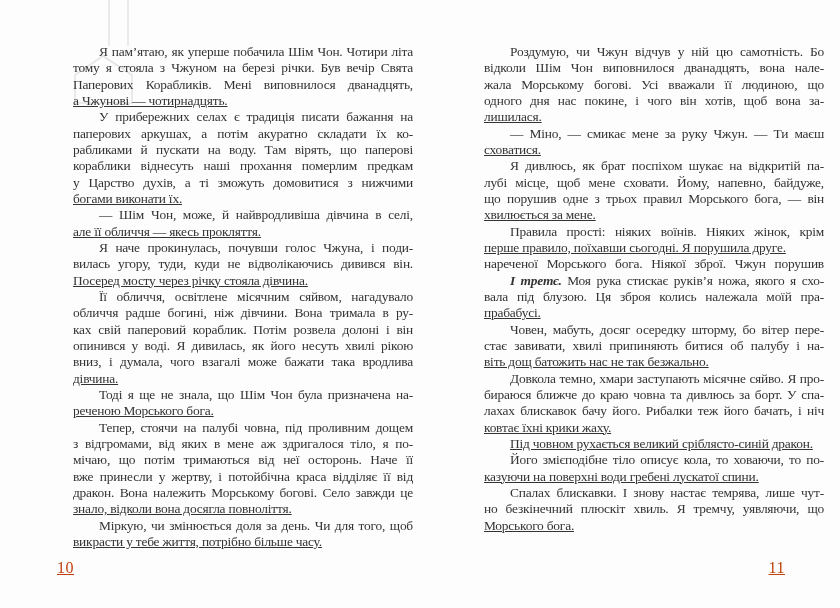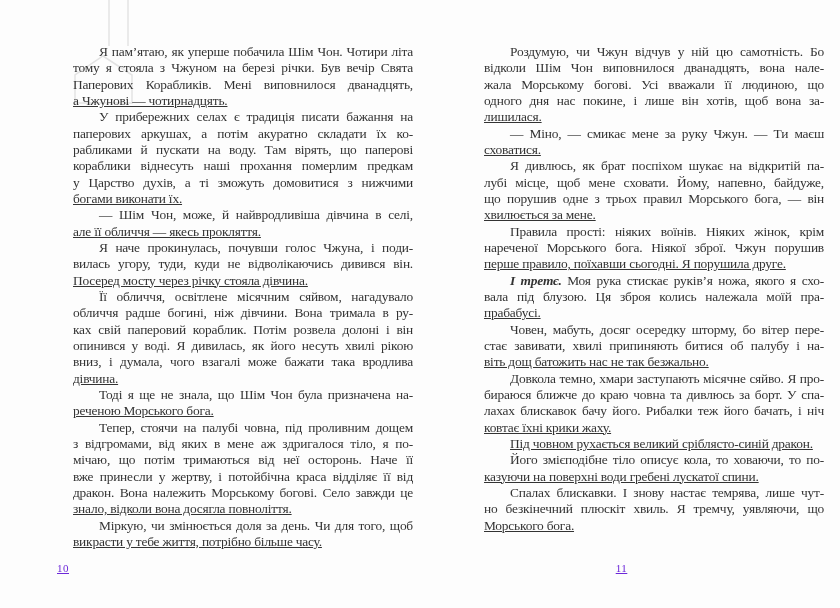--- a/index.html
+++ b/index.html
@@ -39,31 +39,31 @@
     text-align-last: justify;
     white-space: nowrap;
     overflow: hidden;
   }
   .line.indent { padding-left: 26px; }
   .line.last   { text-align-last: left; text-decoration: underline; }
   .italic { font-style: italic; font-weight: bold; }
   .pagenum {
     position: absolute;
     top: 560px;
-    font-size: 11px;
+    font-size: 16px;
     line-height: 16px;
-    color: #6d28d9;
+    color: #c2410c;
     letter-spacing: 0.5px;
     text-decoration: underline;
   }
   .pagenum.left-num { left: 57px; }
   .pagenum.right-num {
     left: 458px;
     width: 340px;
-    text-align: center;
+    text-align: right;
     padding-right: 13px;
     box-sizing: border-box;
   }
 </style>
 </head>
 <body>
 
 <div class="spread">
 
   <svg class="watermark" width="110" height="120" viewBox="0 0 110 120" fill="none" stroke="#e3e3e3" stroke-width="1.5">
@@ -103,31 +103,31 @@
       <div class="line">дракон. Вона належить Морському богові. Село завжди це</div>
       <div class="line last">знало, відколи вона досягла повноліття.</div>
       <div class="line indent">Міркую, чи змінюється доля за день. Чи для того, щоб</div>
       <div class="line last">викрасти у тебе життя, потрібно більше часу.</div>
     </div>
 
   <div class="page-text right">
       <div class="line indent">Роздумую, чи Чжун відчув у ній цю самотність. Бо</div>
       <div class="line">відколи Шім Чон виповнилося дванадцять, вона нале-</div>
       <div class="line">жала Морському богові. Усі вважали її людиною, що</div>
-      <div class="line">одного дня нас покине, і лише він хотів, щоб вона за-</div>
+      <div class="line">одного дня нас покине, і чого він хотів, щоб вона за-</div>
       <div class="line last">лишилася.</div>
       <div class="line indent">— Міно, — смикає мене за руку Чжун. — Ти маєш</div>
       <div class="line last">сховатися.</div>
       <div class="line indent">Я дивлюсь, як брат поспіхом шукає на відкритій па-</div>
       <div class="line">лубі місце, щоб мене сховати. Йому, напевно, байдуже,</div>
       <div class="line">що порушив одне з трьох правил Морського бога, — він</div>
       <div class="line last">хвилюється за мене.</div>
       <div class="line indent">Правила прості: ніяких воїнів. Ніяких жінок, крім</div>
+      <div class="line last">перше правило, поїхавши сьогодні. Я порушила друге.</div>
       <div class="line">нареченої Морського бога. Ніякої зброї. Чжун порушив</div>
-      <div class="line last">перше правило, поїхавши сьогодні. Я порушила друге.</div>
       <div class="line indent"><span class="italic">І третє.</span><span> Моя рука стискає руків’я ножа, якого я схо-</span></div>
       <div class="line">вала під блузою. Ця зброя колись належала моїй пра-</div>
       <div class="line last">прабабусі.</div>
       <div class="line indent">Човен, мабуть, досяг осередку шторму, бо вітер пере-</div>
       <div class="line">стає завивати, хвилі припиняють битися об палубу і на-</div>
       <div class="line last">віть дощ батожить нас не так безжально.</div>
       <div class="line indent">Довкола темно, хмари заступають місячне сяйво. Я про-</div>
       <div class="line">бираюся ближче до краю човна та дивлюсь за борт. У спа-</div>
       <div class="line">лахах блискавок бачу його. Рибалки теж його бачать, і ніч</div>
       <div class="line last">ковтає їхні крики жаху.</div>

